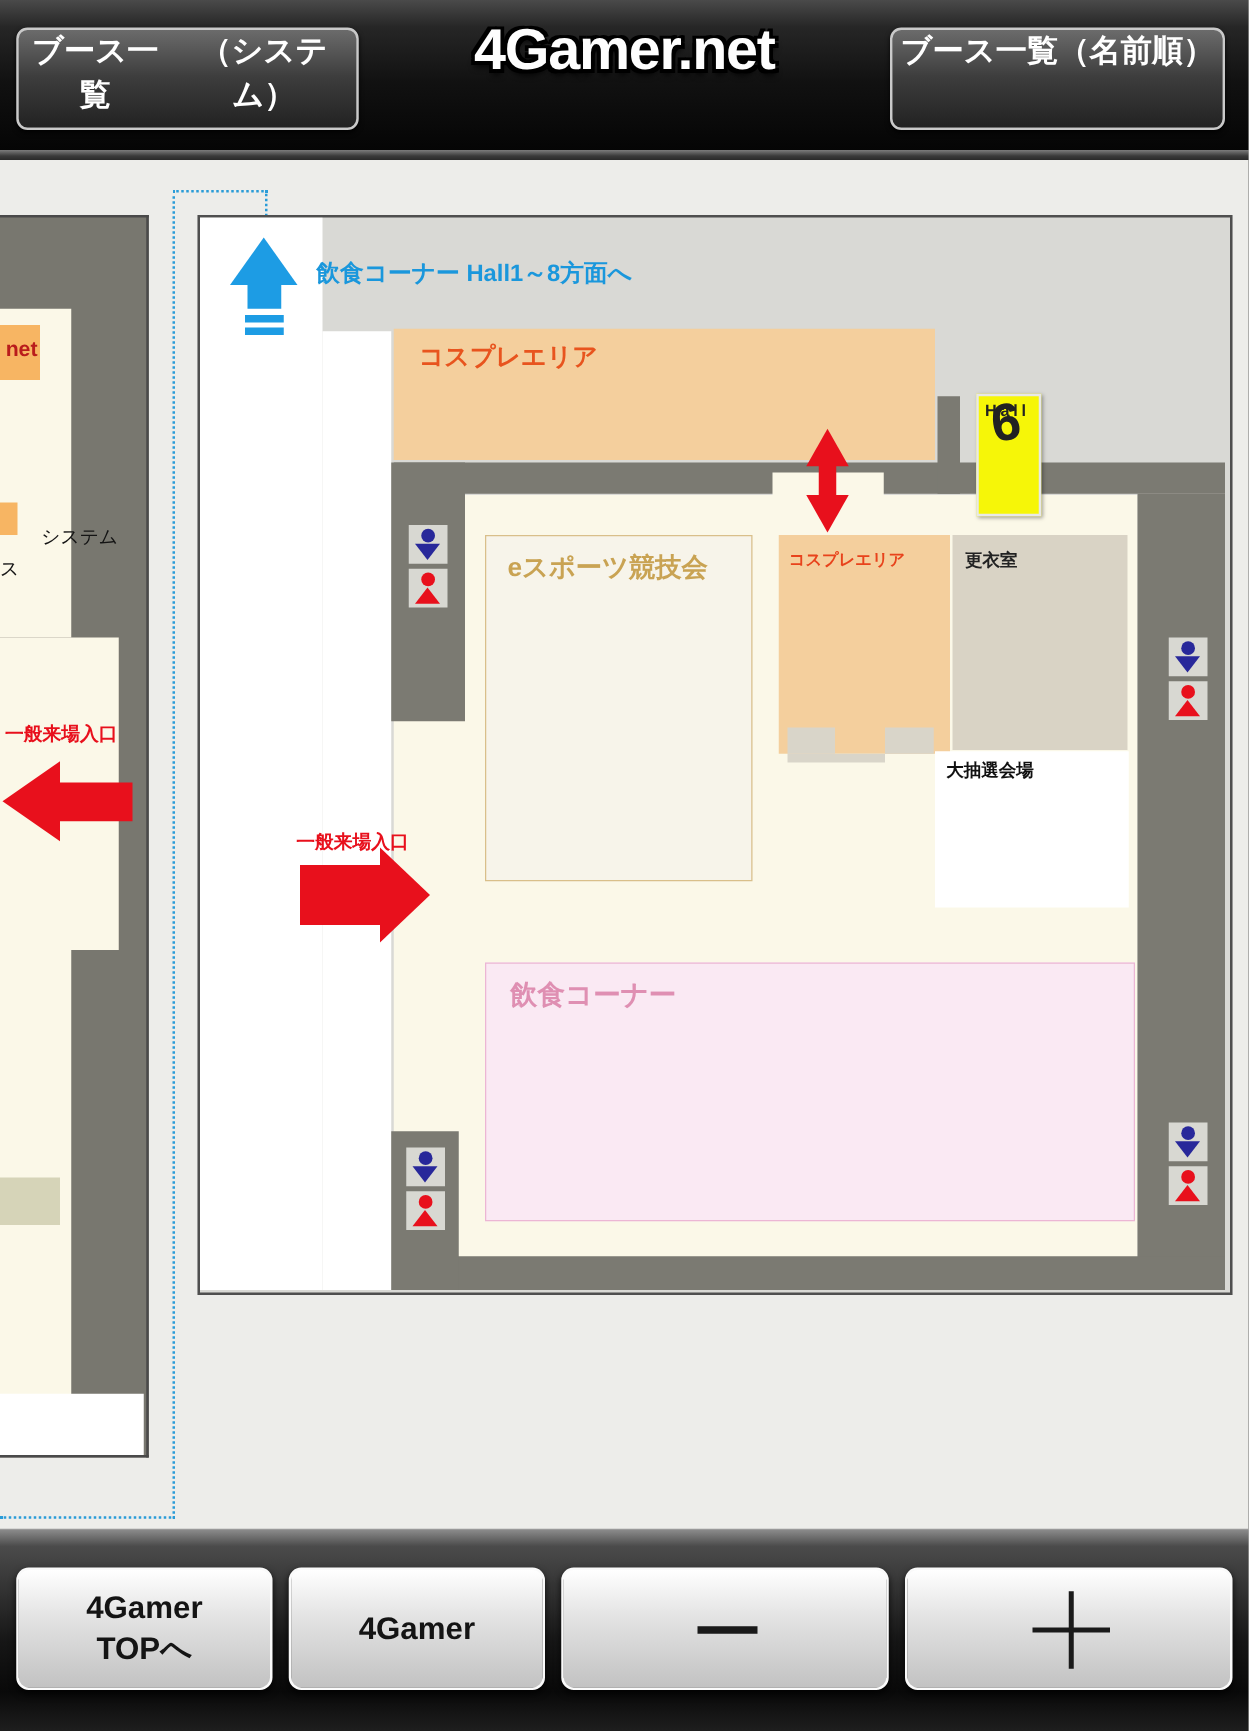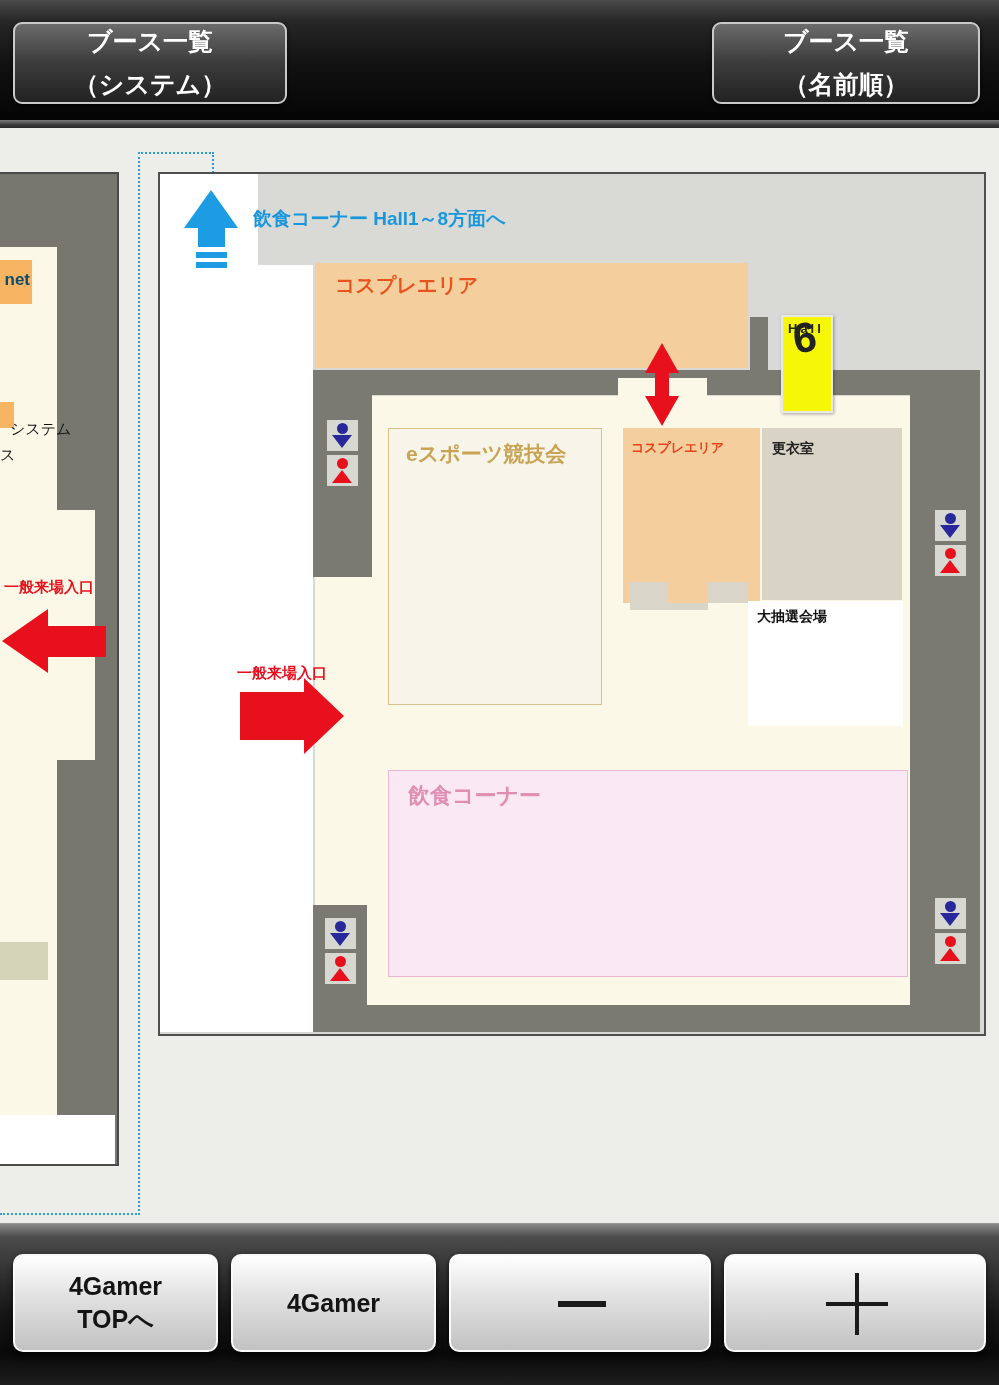--- a/index.html
+++ b/index.html
@@ -19,21 +19,21 @@
   .header-sep{
     position:absolute;left:0;top:120px;width:999px;height:8px;
     background:linear-gradient(180deg,#7c7c7c 0%,#3a3a3a 60%,#2a2a2a 100%);
   }
   .hbtn{
     position:absolute;top:22px;height:82px;border-radius:9px;cursor:pointer;
     border:2px solid #c9c9c9;box-sizing:border-box;
     background:linear-gradient(180deg,#6b6b6b 0%,#3d3d3d 48%,#222 100%);
     box-shadow:0 2px 4px rgba(0,0,0,.8);
     color:#fff;font-weight:bold;font-size:25px;text-align:center;
-    display:flex;flex-direction:column;justify-content:space-between;line-height:35px;
+    display:flex;flex-direction:row;justify-content:center;line-height:35px;
   }
   .logo{
     position:absolute;left:0;top:12px;width:999px;text-align:center;
     font-size:46px;font-weight:bold;letter-spacing:-1px;color:#fdfdfd;
     text-shadow:-3px -2px 0 #000,3px -2px 0 #000,-3px 3px 0 #000,3px 3px 0 #000,0 5px 5px rgba(0,0,0,.9);
   }
   .subtitle{
     position:absolute;left:0;top:64px;width:999px;text-align:center;
     font-size:28px;font-weight:bold;color:#f5f5f5;letter-spacing:2px;
     text-shadow:0 2px 3px #000;
@@ -87,43 +87,44 @@
 </head>
 <body>
 
 <div class="stage">
 
   <div class="header">
     <div class="hbtn" style="left:13px;width:274px;">
       <span>ブース一覧</span>
       <span>（システム）</span>
     </div>
+    <div class="logo">4Gamer.net</div>
     <div class="hbtn" style="left:712px;width:268px;">
       <span>ブース一覧</span>
       <span>（名前順）</span>
     </div>
   </div>
   <div class="header-sep"></div>
 
   <div class="dot-v" style="left:138px;top:152px;height:1063px;"></div>
   <div class="dot-h" style="left:138px;top:152px;width:76px;"></div>
   <div class="dot-v" style="left:212px;top:152px;height:21px;"></div>
   <div class="dot-h" style="left:0px;top:1213px;width:140px;"></div>
 
   <div class="tile-left">
     <div class="abs cream" style="left:0;top:73px;width:57px;height:263px;"></div>
     <div class="abs cream" style="left:0;top:336px;width:95px;height:250px;"></div>
     <div class="abs cream" style="left:0;top:586px;width:57px;height:404px;"></div>
     <div class="abs white" style="left:0;top:941px;width:115px;height:51px;"></div>
 
     <div class="abs" style="left:0;top:86px;width:32px;height:44px;background:#f7b563;">
-      <span class="maplabel" style="right:2px;top:10px;font-size:17px;color:#0c4a6e;">net</span>
+      <span class="maplabel" style="right:2px;top:10px;font-size:17px;color:#b91c1c;">net</span>
     </div>
     <div class="abs" style="left:0;top:228px;width:14px;height:26px;background:#f7b563;"></div>
-    <span class="maplabel" style="left:10px;top:246px;font-size:15px;color:#141414;font-weight:normal;">システム</span>
+    <span class="maplabel" style="left:0;top:246px;font-size:15px;color:#141414;font-weight:normal;padding-left:33px;">システム</span>
     <span class="maplabel" style="left:0;top:272px;font-size:15px;color:#141414;font-weight:normal;">ス</span>
     <div class="abs" style="left:0;top:768px;width:48px;height:38px;background:#d6d4b8;"></div>
 
     <span class="maplabel" style="left:4px;top:404px;font-size:15px;color:#e8101c;">一般来場入口</span>
     <div class="tri" style="left:2px;top:435px;border-right:46px solid #e8101c;border-top:32px solid transparent;border-bottom:32px solid transparent;"></div>
     <div class="abs" style="left:48px;top:452px;width:58px;height:31px;background:#e8101c;"></div>
   </div>
 
   <div class="tile-main">
 

